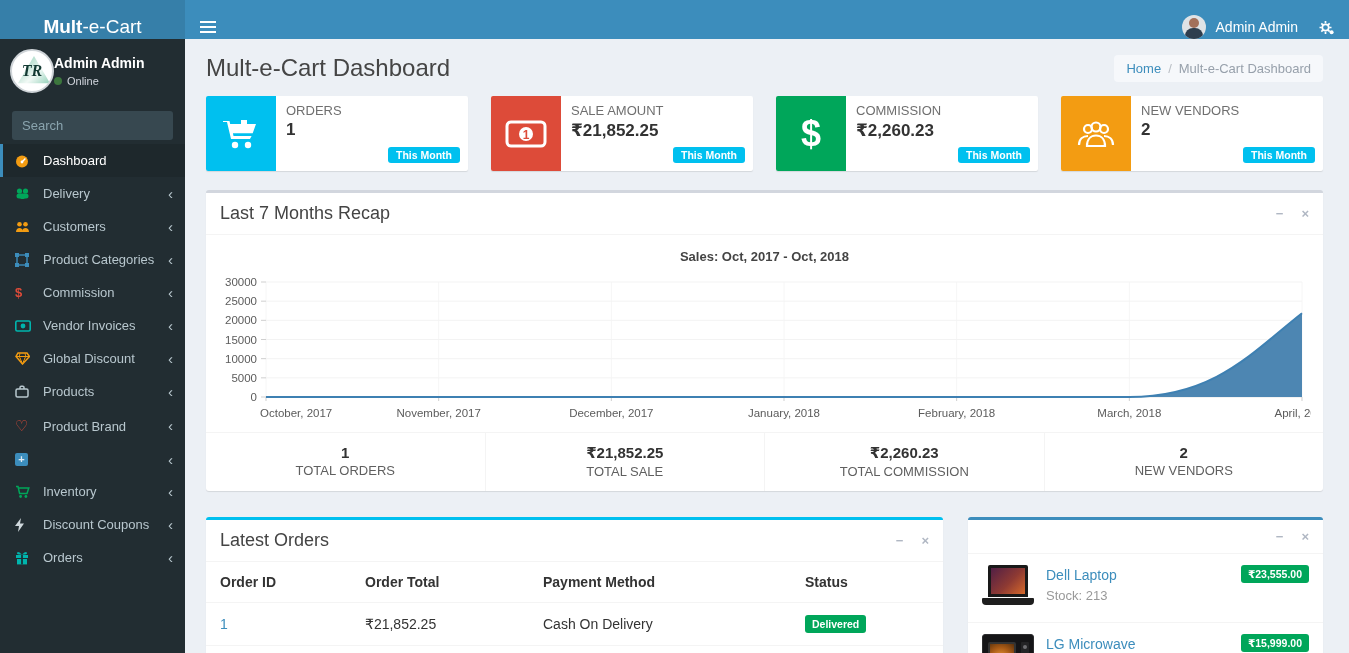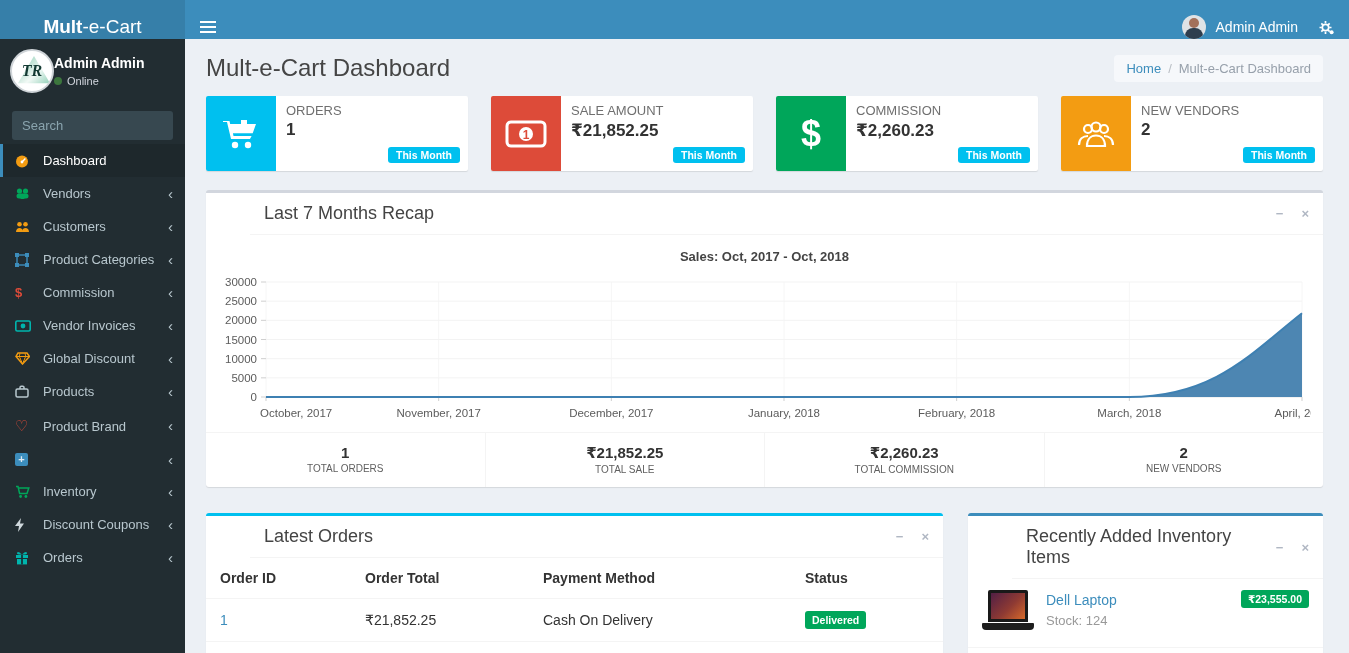--- a/index.html
+++ b/index.html
@@ -57,36 +57,36 @@
   .ib-content { padding:7px 10px; }
   .ib-label { font-size:13px; color:#6f6f6f; }
   .ib-value { font-size:17px; font-weight:bold; color:#333; margin-top:2px; }
   .ib-badge { position:absolute; right:8px; bottom:8px; background:#00c0ef; color:#fff; font-size:10.5px; font-weight:bold; padding:2px 8px; border-radius:3px; cursor:default; }
   .dollar-glyph { font-size:36px; font-weight:bold; }
 
   
   .box { background:#fff; border-radius:3px; box-shadow:0 1px 1px rgba(0,0,0,.1); border-top:3px solid #d2d6de; }
   .box.box-info { border-top-color:#00c0ef; }
   .box.box-primary { border-top-color:#3c8dbc; }
-  .box-header { display:flex; align-items:center; padding:10px 14px; border-bottom:1px solid #f4f4f4;margin-left:44px; }
+  .box-header { display:flex; align-items:center; padding:10px 14px; border-bottom:1px solid #f4f4f4; }
   .box-title { font-size:18px; color:#444; }
   .box-tools { margin-left:auto; display:flex; gap:18px; }
   .box-tools .tool { color:#b0b7c3; font-weight:bold; font-size:13px; cursor:pointer; line-height:1; }
 
   .recap-box { margin-top:19px; }
   .recap-box .box-header { border-bottom-color:#f4f4f4; }
   .chart-wrap { padding:6px 10px 0; }
   .chart-title { text-align:center; font-weight:bold; font-size:13px; color:#444; padding:8px 0 2px; }
   svg.chart { display:block; }
   svg.chart text { font-family:"Liberation Sans","DejaVu Sans",sans-serif; }
   .recap-footer { display:flex; border-top:1px solid #f4f4f4; margin-top:4px; }
   .stat-col { flex:1; text-align:center; padding:11px 0 12px; border-right:1px solid #f4f4f4; }
   .stat-col:last-child { border-right:none; }
   .stat-value { font-weight:bold; font-size:15px; color:#333; }
-  .stat-label { font-size:10px; color:#5f5f5f; margin-top:2px; }
+  .stat-label { font-size:13px; color:#5f5f5f; margin-top:2px; }
 
   
   .bottom-row { display:flex; gap:25px; margin-top:26px; align-items:flex-start; }
   .orders-box { width:737px; }
   .orders-table { width:100%; border-collapse:collapse; }
   .orders-table th { text-align:left; font-size:14px; color:#333; padding:12px 14px; border-bottom:1px solid #f4f4f4; }
   .orders-table td { font-size:14px; color:#333; padding:12px 14px; border-bottom:1px solid #f4f4f4; }
   .orders-table th:nth-child(1){ width:145px; } .orders-table th:nth-child(2){ width:178px; }
   .orders-table th:nth-child(3){ width:262px; }
   .orders-table a { color:#3c8dbc; text-decoration:none; cursor:pointer; }
@@ -171,21 +171,21 @@
       <span class="mi">
           <svg width="15" height="14" viewBox="0 0 15 14">
             <g fill="#00a65a">
               <circle cx="4.5" cy="4" r="2.6"></circle>
               <circle cx="10.5" cy="4" r="2.6"></circle>
               <circle cx="7.5" cy="9.5" r="2.6"></circle>
               <rect x="1.5" y="6.5" width="12" height="5" rx="2.5"></rect>
             </g>
           </svg>
         </span>
-      <span>Vendors</span>
+      <span>Delivery</span>
         <span class="chev">‹</span>
     </li>
     <li>
       <span class="mi">
           <svg width="15" height="14" viewBox="0 0 15 14">
             <g fill="#f39c12">
               <circle cx="4.5" cy="4.3" r="2.3"></circle>
               <circle cx="10.5" cy="4.3" r="2.3"></circle>
               <path d="M1 12c0-2.5 1.6-4 3.5-4S8 9.5 8 12z"></path>
               <path d="M7 12c0-2.5 1.6-4 3.5-4s3.5 1.5 3.5 4z"></path>
@@ -469,34 +469,33 @@
           </tr>
         </tbody>
       </table>
       <div class="orders-footer">
         
       </div>
     </div>
 
     <div class="box box-primary inv-box">
       <div class="box-header">
-        <span class="box-title">Recently Added Inventory Items</span>
         <span class="box-tools">
           <span class="tool">−</span>
           <span class="tool">×</span>
         </span>
       </div>
       <div class="inv-item">
         <div class="thumb thumb-laptop">
             <div class="screen"></div>
             <div class="base"></div>
           </div>
         <div class="inv-info">
           <a class="inv-name">Dell Laptop</a>
-          <div class="inv-stock">Stock: 124</div>
+          <div class="inv-stock">Stock: 213</div>
         </div>
         <span class="badge-green inv-price">₹23,555.00</span>
       </div>
       <div class="inv-item">
         <div class="thumb thumb-microwave">
             <div class="window"></div>
             <div class="panel"></div>
           </div>
         <div class="inv-info">
           <a class="inv-name">LG Microwave</a>

